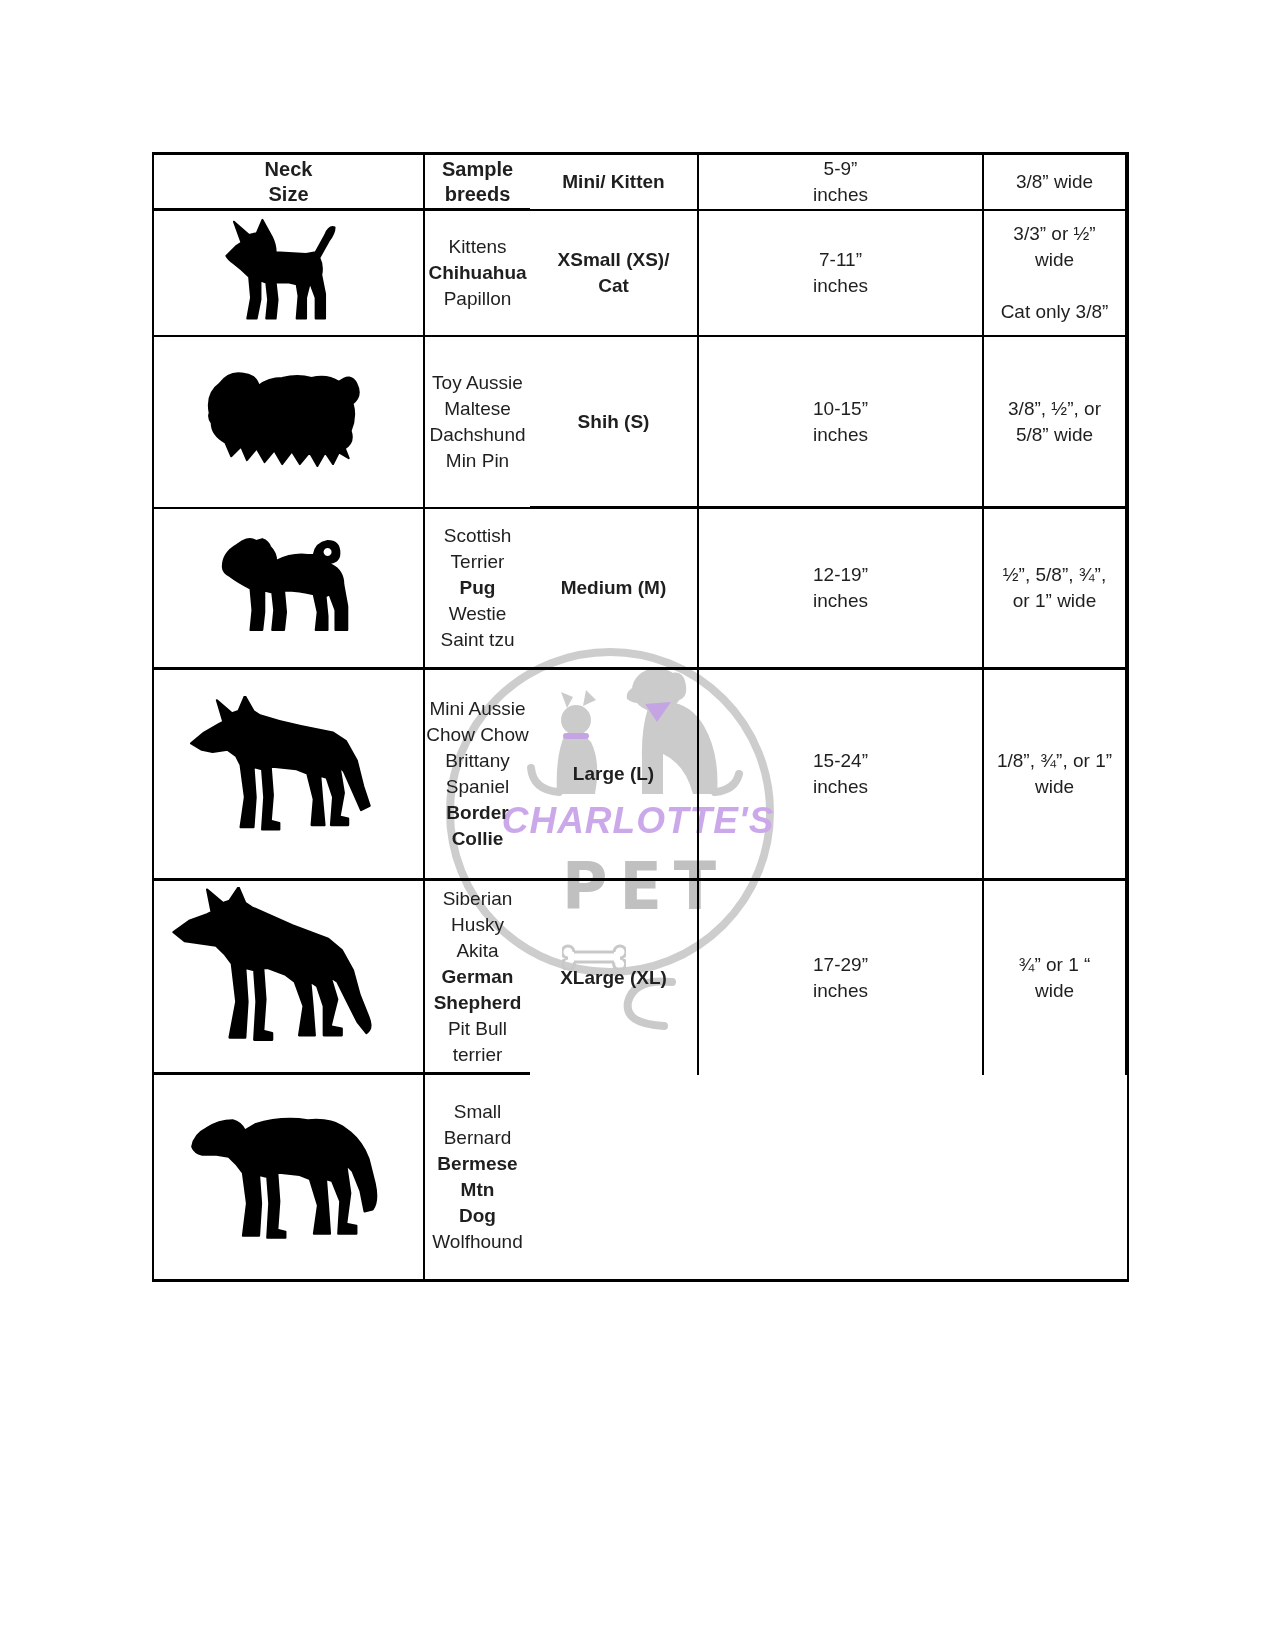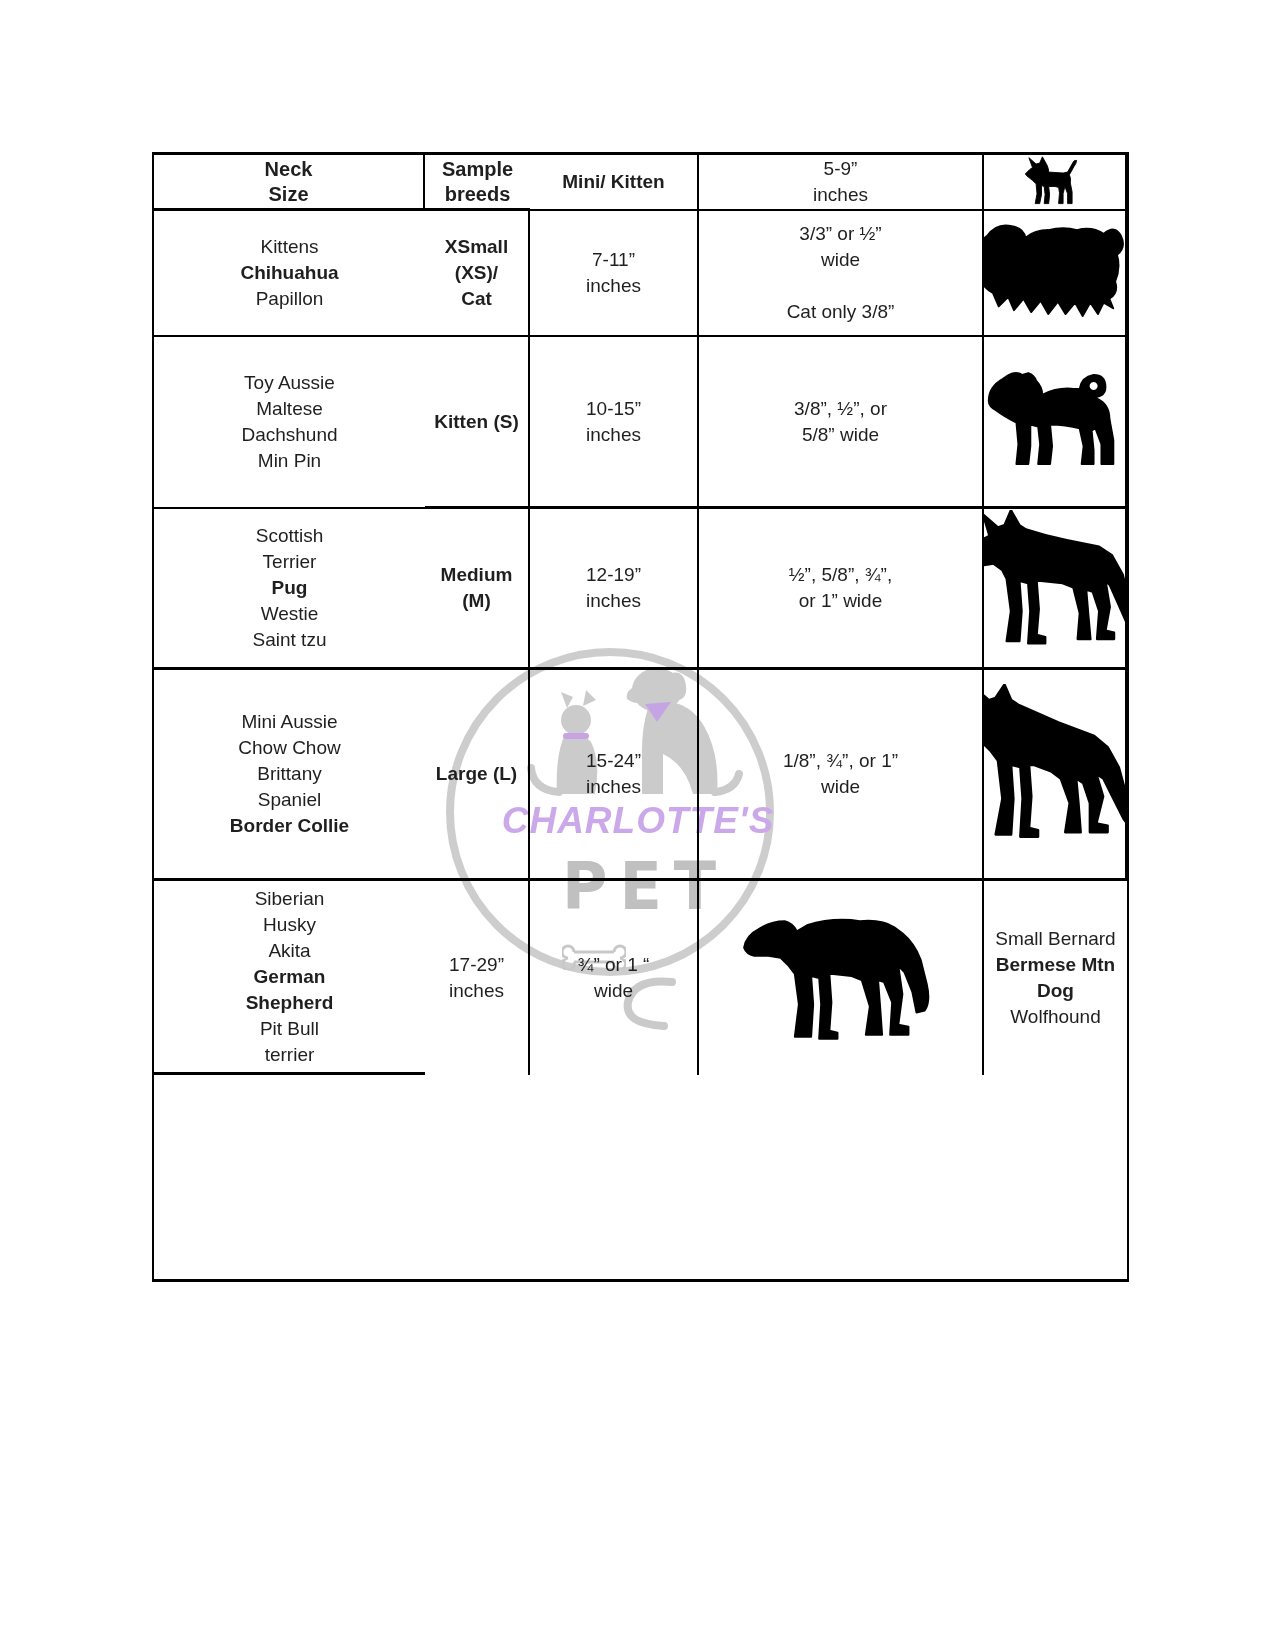--- a/index.html
+++ b/index.html
@@ -99,20 +99,23 @@
     </div>
 
     <div class="cell">
       <span class="ln b">Mini/ Kitten</span>
     </div>
     <div class="cell">
       <span class="ln">5-9”</span>
       <span class="ln">inches</span>
     </div>
     <div class="cell">
+      <span class="ln">3/8” wide</span>
+    </div>
+    <div class="cell">
       <svg class="dog-svg" width="152" height="114" viewBox="0 0 160 120">
         <path fill="#000" stroke="#000" stroke-width="2" stroke-linejoin="round" d="M14,42 L24,32 L30,28 L22,6 L38,20 L46,18 L52,4 L62,22 Q66,30 66,38 L98,40 L108,38 L118,20 Q122,10 128,12 Q128,18 122,26 L112,44 Q116,52 114,62 L118,82 L118,108 L108,108 L108,86 L102,70 L98,86 L98,108 L88,108 L90,84 L88,72 L80,70 L66,70 L68,88 L66,108 L56,108 L58,88 L56,70 L50,68 L50,88 L46,108 L36,108 L40,86 L38,64 Q30,56 22,50 Q16,46 14,42 Z"></path>
       </svg>
     </div>
     <div class="cell cl">
       <span class="ln">Kittens</span>
       <span class="ln b">Chihuahua</span>
       <span class="ln">Papillon</span>
     </div>
 
@@ -136,21 +139,21 @@
       </svg>
     </div>
     <div class="cell cl">
       <span class="ln">Toy Aussie</span>
       <span class="ln">Maltese</span>
       <span class="ln">Dachshund</span>
       <span class="ln">Min Pin</span>
     </div>
 
     <div class="cell tb">
-      <span class="ln b">Kitten (S)</span>
+      <span class="ln b">Shih (S)</span>
     </div>
     <div class="cell tb">
       <span class="ln">10-15”</span>
       <span class="ln">inches</span>
     </div>
     <div class="cell tb">
       <span class="ln">3/8”, ½”, or</span>
       <span class="ln">5/8” wide</span>
     </div>
     <div class="cell tb">
@@ -211,20 +214,23 @@
       <span class="ln">Siberian</span>
       <span class="ln">Husky</span>
       <span class="ln">Akita</span>
       <span class="ln b">German</span>
       <span class="ln b">Shepherd</span>
       <span class="ln">Pit Bull</span>
       <span class="ln">terrier</span>
     </div>
 
     <div class="cell nb">
+      <span class="ln b">XLarge (XL)</span>
+    </div>
+    <div class="cell nb">
       <span class="ln">17-29”</span>
       <span class="ln">inches</span>
     </div>
     <div class="cell nb">
       <span class="ln">¾” or 1 “</span>
       <span class="ln">wide</span>
     </div>
     <div class="cell nb">
       <svg class="dog-svg" width="218" height="196" viewBox="0 0 215 160">
         <path fill="#000" stroke="#000" stroke-width="2" stroke-linejoin="round" d="M12,50 Q14,38 26,32 Q38,24 52,24 Q60,26 64,34 L74,28 Q100,20 126,24 Q148,22 160,30 L168,36 Q180,46 186,62 L192,86 Q196,104 190,112 L182,114 L178,94 L170,74 L164,68 L168,96 L164,126 L174,128 L174,136 L156,136 L158,104 L150,84 L144,82 L146,108 L148,136 L132,136 L136,108 L128,82 L118,78 L100,76 L96,76 L98,104 L96,132 L104,134 L104,140 L86,140 L88,106 L86,80 L78,78 L80,106 L78,138 L62,138 L66,106 L62,76 L56,68 L48,60 L36,58 L22,58 Q14,56 12,50 Z"></path>

